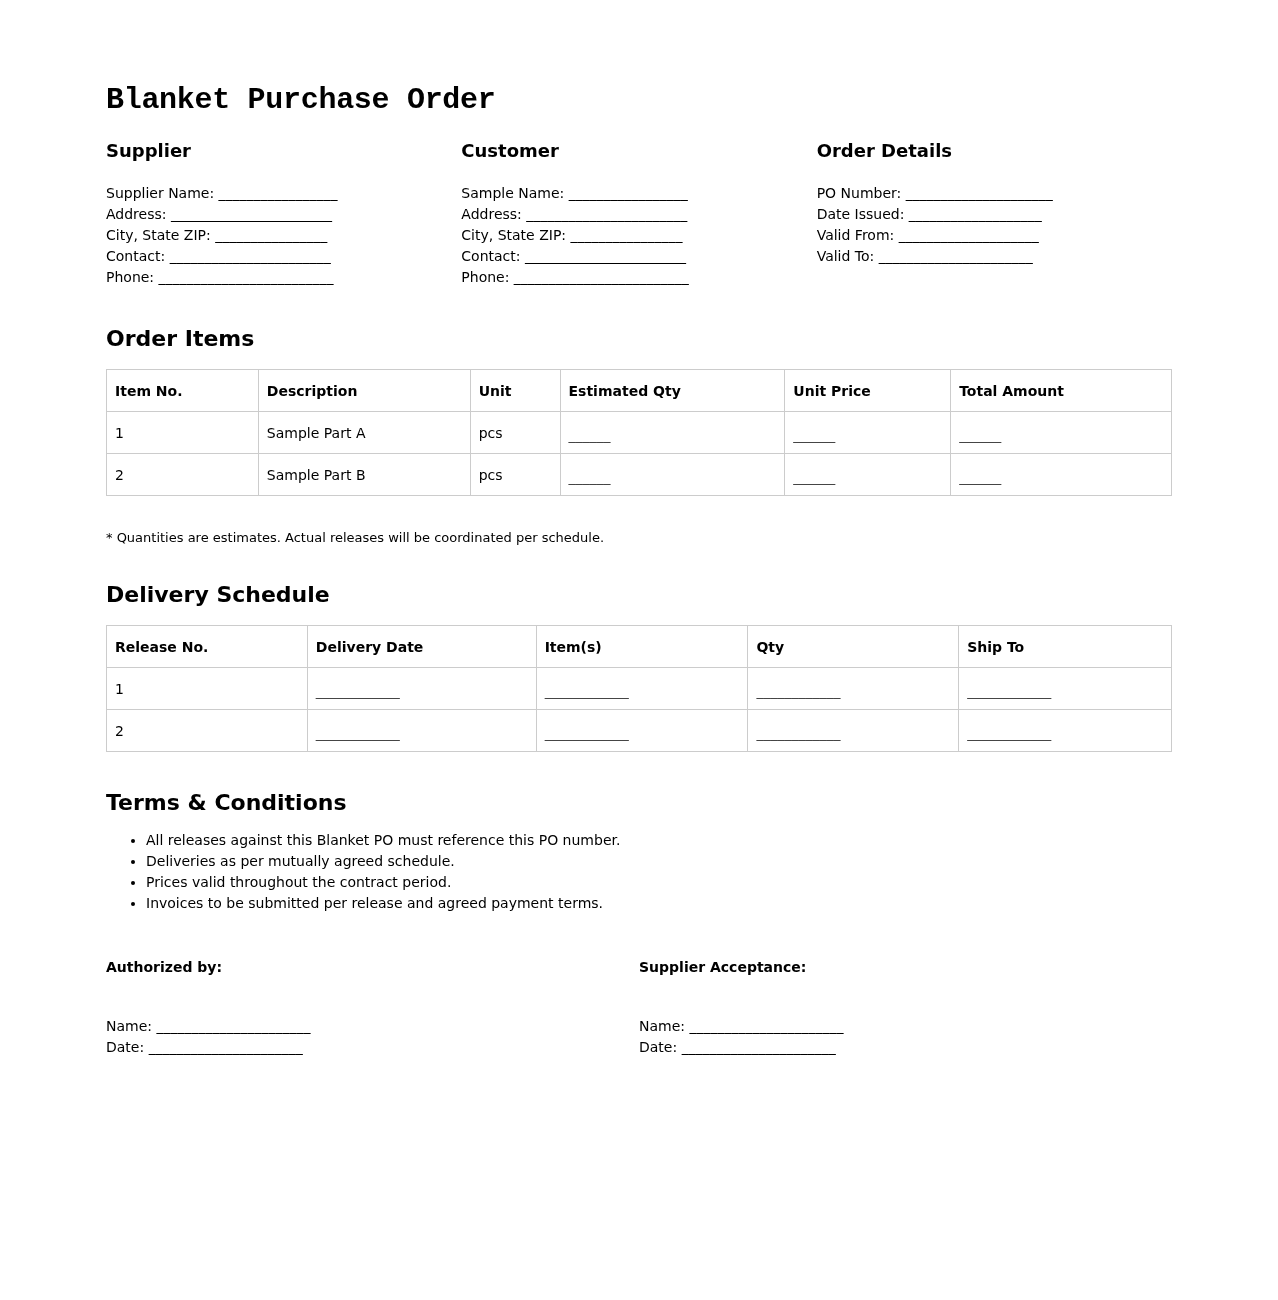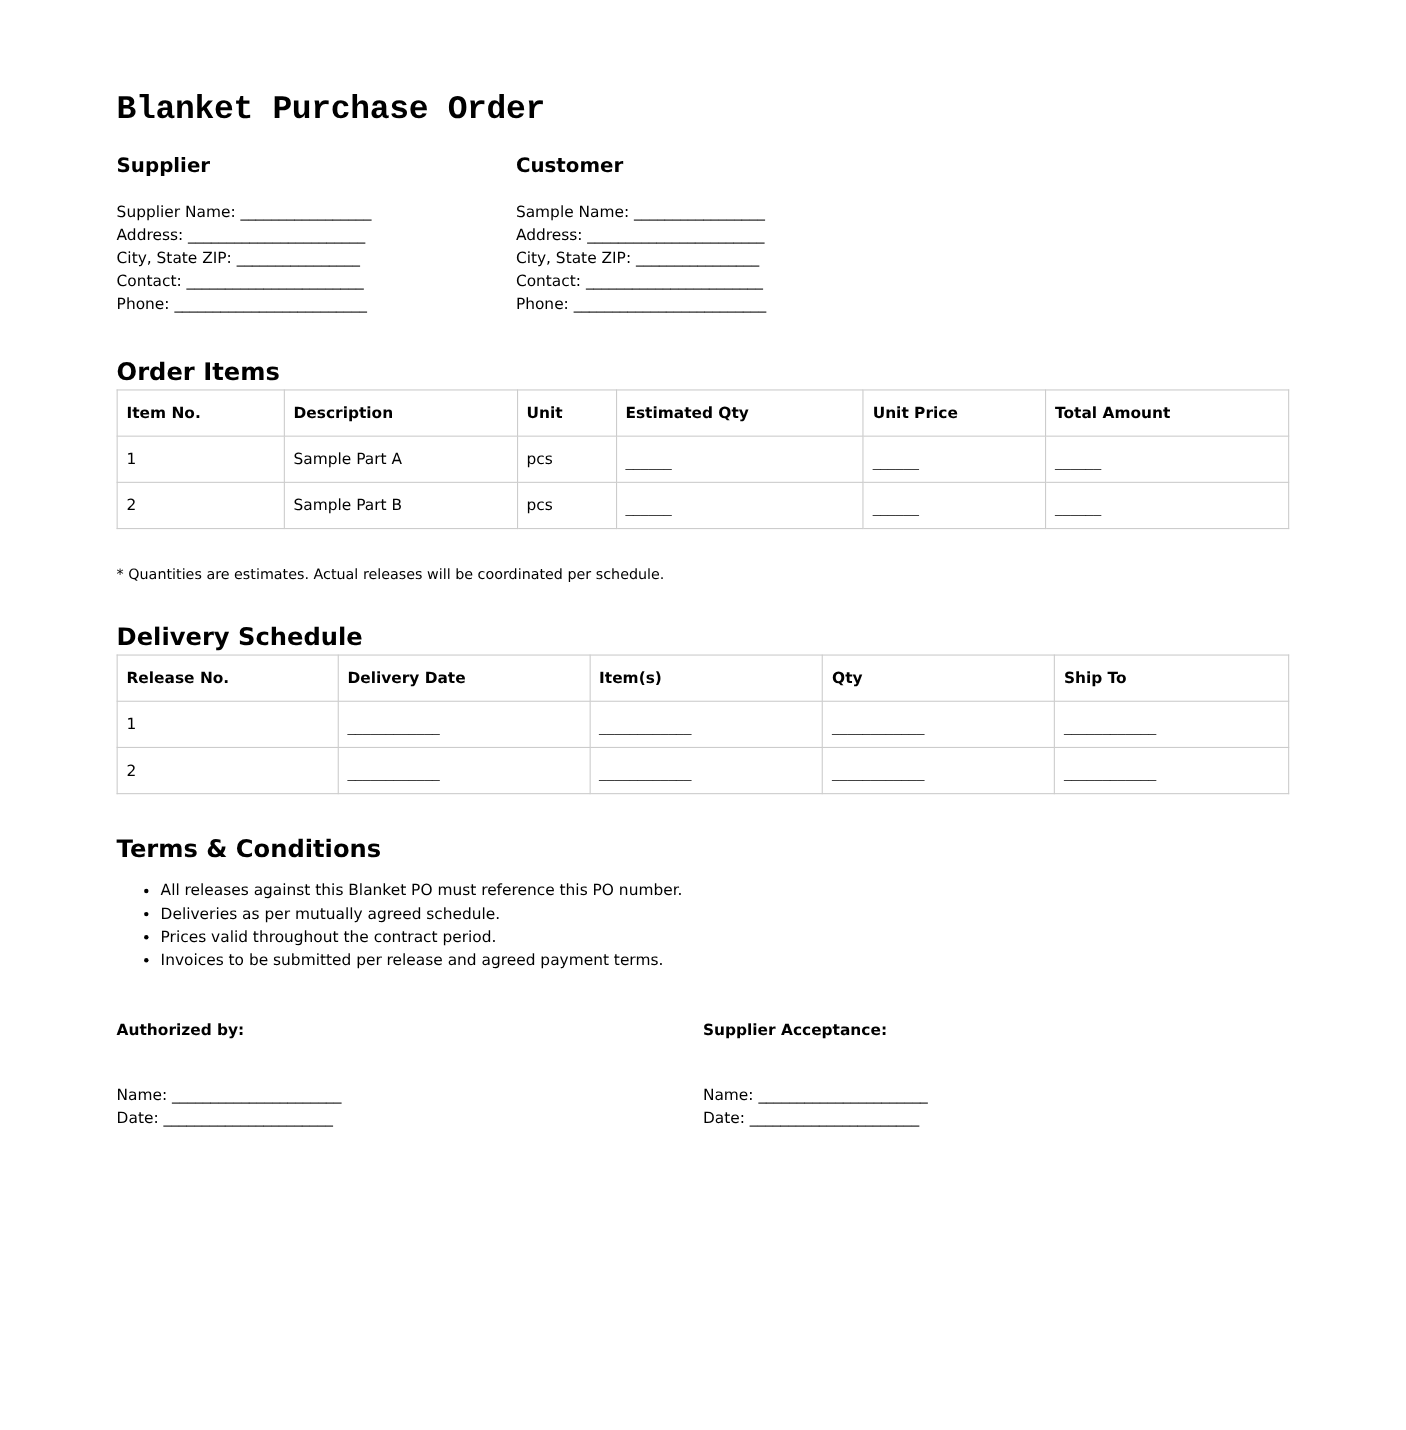--- a/index.html
+++ b/index.html
@@ -16,21 +16,21 @@
     letter-spacing: -0.3px;
     font-family: Liberation Mono, monospace;
   }
   .parties { display: flex; margin-top: 16px; }
   .party { width: 363px; }
   .party h3 { margin: 0 0 19px 0; font-size: 18px; font-weight: bold; line-height: 26px; }
   .party .line { font-size: 14px; line-height: 21px; white-space: nowrap; }
   h2 { margin: 0; font-size: 22px; font-weight: bold; line-height: 30px; }
   .sec-items { margin-top: 36px; }
   table {
-    border-collapse: collapse; width: 1066px; 
+    border-collapse: collapse; width: 1066px; margin-top: 15px;
     font-size: 14px;
   }
   th, td {
     border: 1px solid #cccccc; text-align: left; padding: 0 8px;
     height: 42px; vertical-align: middle; white-space: nowrap;
   }
   th { font-weight: bold; }
   td.blank { padding-top: 8px; font-family: Liberation Serif, serif; }
   .note { margin-top: 34px; font-size: 13px; line-height: 16px; }
   .sec-delivery { margin-top: 34px; }
@@ -57,20 +57,27 @@
       <div class="line">Contact: _______________________</div>
       <div class="line">Phone: _________________________</div>
     </div>
     <div class="party">
       <h3>Customer</h3>
       <div class="line">Sample Name: _________________</div>
       <div class="line">Address: _______________________</div>
       <div class="line">City, State ZIP: ________________</div>
       <div class="line">Contact: _______________________</div>
       <div class="line">Phone: _________________________</div>
+    </div>
+    <div class="party">
+      <h3>Order Details</h3>
+      <div class="line">PO Number: _____________________</div>
+      <div class="line">Date Issued: ___________________</div>
+      <div class="line">Valid From: ____________________</div>
+      <div class="line">Valid To: ______________________</div>
     </div>
   </div>
 
   <div class="sec-items">
     <h2>Order Items</h2>
     <table>
       <colgroup>
         <col style="width:152px">
           <col style="width:212px">
           <col style="width:90px">

